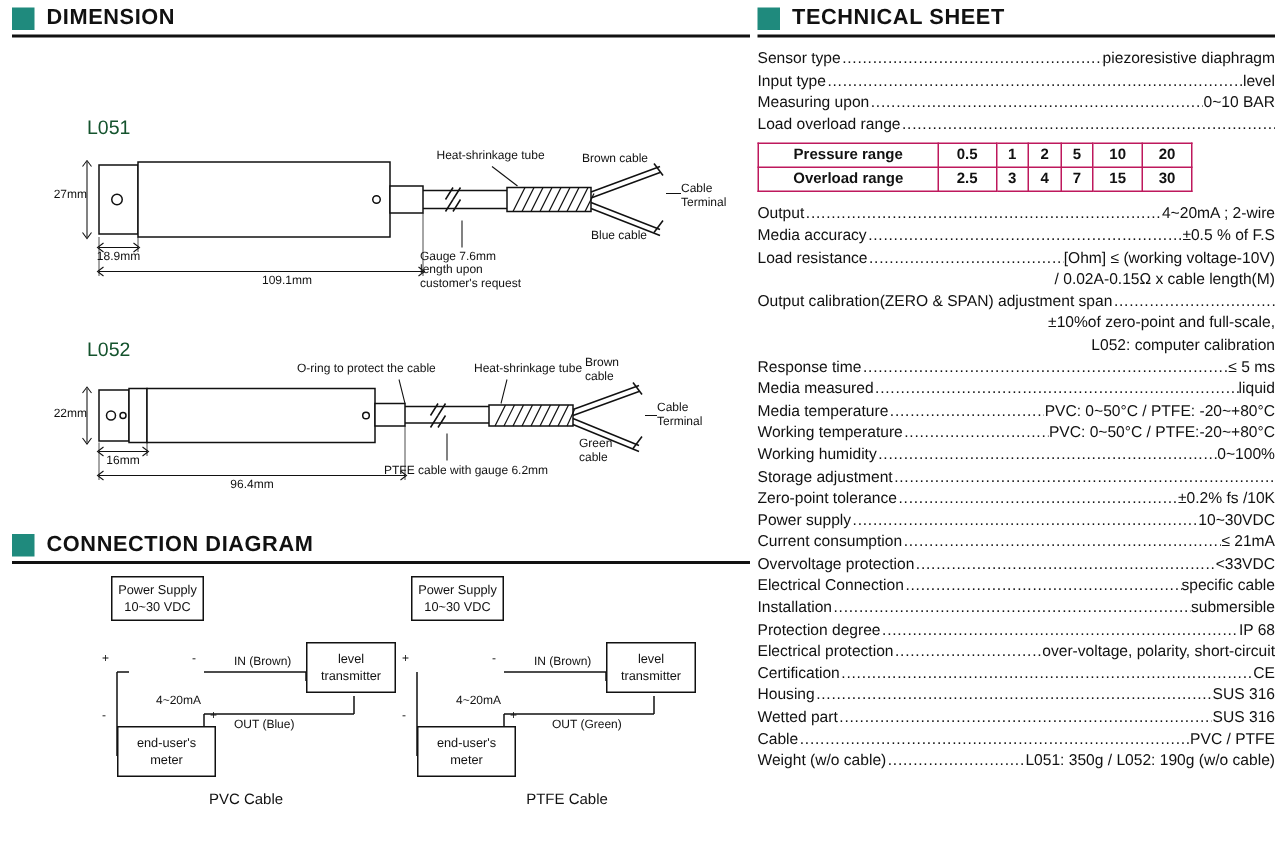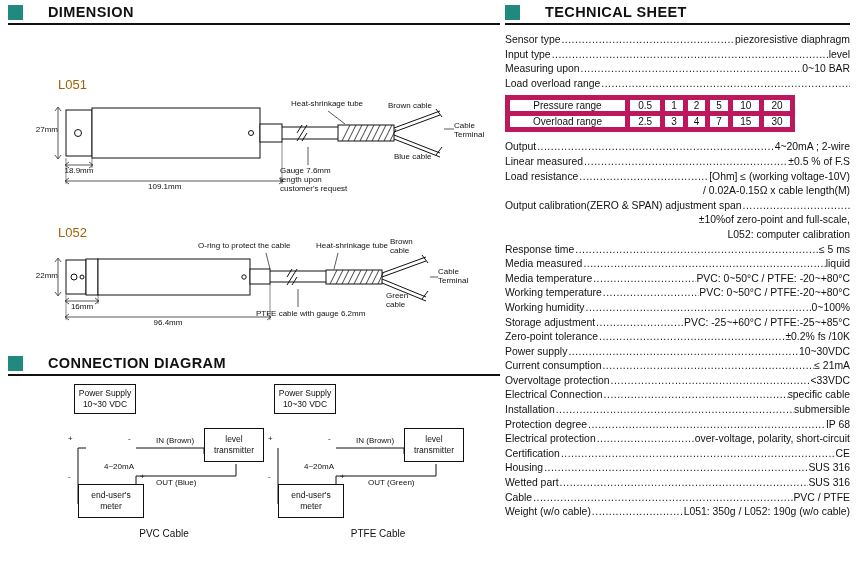--- a/index.html
+++ b/index.html
@@ -12,21 +12,21 @@
   }
   .page {
     position: relative;
     width: 858px; height: 572px;
     overflow: hidden;
   }
   
   .sec-head {
     display: flex;
     align-items: center;
-    gap: 25px;
+    gap: 8px;
   }
   .sec-head .sq {
     width: 15px; height: 15px;
     background: #1f8a7d;
     display: inline-block;
     flex: 0 0 auto;
   }
   .sec-head .txt {
     font-size: 14.5px;
     font-weight: bold;
@@ -44,21 +44,21 @@
     left: 8px; top: 4px;
     width: 492px;
   }
   .dim-box {
     position: relative;
     height: 330px;
   }
   .label-model {
     position: absolute;
     font-size: 13px;
-    color: #a16207;
+    color: #14532d;
   }
   .tiny2 { font-size: 8px; color: #111; line-height: 1.15; }
   
   .conn {
     position: absolute;
     left: 8px; top: 355px;
     width: 492px;
   }
   .conn-area { position: relative; height: 175px; }
   .box {
@@ -109,24 +109,25 @@
   .srow .v { flex: 0 0 auto; text-align: right; }
   .srow.cont { justify-content: flex-end; }
   
   table.ptab {
     border-collapse: collapse;
     margin: 4px 0 4px 0;
     width: 290px;
     font-size: 10px;
   }
   table.ptab td {
-    border: 5px solid #be185d;
+    border: 1px solid #be185d;
     height: 16px;
     text-align: center;
     padding: 0 2px;
+    font-weight: bold;
   }
   table.ptab td.hdr {
     width: 120px;
     text-align: center;
   }
   svg { display: block; }
   .svgwrap { position: absolute; left: 0; top: 0; }
 </style>
 </head>
 <body>
@@ -252,21 +253,21 @@
           <line x1="58" y1="292" x2="262" y2="292" stroke="#111" stroke-width="0.7"></line>
           <path d="M61 289 l-4 3 l4 3" fill="none" stroke="#111" stroke-width="0.7"></path>
           <path d="M259 289 l4 3 l-4 3" fill="none" stroke="#111" stroke-width="0.7"></path>
           <line x1="58" y1="279" x2="58" y2="295" stroke="#111" stroke-width="0.5"></line>
           <line x1="262" y1="259" x2="262" y2="295" stroke="#111" stroke-width="0.5"></line>
         </svg>
       </div>
 
       <div class="tiny2" style="position:absolute; left:20px; top:100px; width:30px; text-align:right;">27mm</div>
       <div class="tiny2" style="position:absolute; left:50px; top:141px; width:42px; text-align:center;">18.9mm</div>
-      <div class="tiny2" style="position:absolute; left:140px; top:157px; width:60px; text-align:left;">109.1mm</div>
+      <div class="tiny2" style="position:absolute; left:140px; top:157px; width:60px; text-align:right;">109.1mm</div>
       <div class="tiny2" style="position:absolute; left:283px; top:74px; width:110px;">Heat-shrinkage tube</div>
       <div class="tiny2" style="position:absolute; left:380px; top:76px;">Brown cable</div>
       <div class="tiny2" style="position:absolute; left:386px; top:127px;">Blue cable</div>
       <div class="tiny2" style="position:absolute; left:446px; top:96px; white-space:pre-line;">Cable
 Terminal</div>
       <div class="tiny2" style="position:absolute; left:272px; top:141px; white-space:pre-line;">Gauge 7.6mm
 length upon
 customer's request</div>
 
       <div class="label-model" style="left:50px; top:200px;">L052</div>
@@ -402,21 +403,21 @@
     </tbody>
       </table>
 
     <div class="spec-list" id="spec-list-bottom">
         <div class="srow">
           <span class="k">Output</span>
           <span class="dots">........................................................................................................................</span>
           <span class="v">4~20mA ; 2-wire</span>
         </div>
         <div class="srow">
-          <span class="k">Linear measured</span>
+          <span class="k">Media accuracy</span>
           <span class="dots">........................................................................................................................</span>
           <span class="v">±0.5 % of F.S</span>
         </div>
         <div class="srow">
           <span class="k">Load resistance</span>
           <span class="dots">........................................................................................................................</span>
           <span class="v">[Ohm] ≤ (working voltage-10V)</span>
         </div>
         <div class="srow cont">
           <span class="dots"></span>
@@ -456,21 +457,20 @@
           <span class="v">PVC: 0~50°C / PTFE:-20~+80°C</span>
         </div>
         <div class="srow">
           <span class="k">Working humidity</span>
           <span class="dots">........................................................................................................................</span>
           <span class="v">0~100%</span>
         </div>
         <div class="srow">
           <span class="k">Storage adjustment</span>
           <span class="dots">........................................................................................................................</span>
-          <span class="v">PVC: -25~+60°C / PTFE:-25~+85°C</span>
         </div>
         <div class="srow">
           <span class="k">Zero-point tolerance</span>
           <span class="dots">........................................................................................................................</span>
           <span class="v">±0.2% fs /10K</span>
         </div>
         <div class="srow">
           <span class="k">Power supply</span>
           <span class="dots">........................................................................................................................</span>
           <span class="v">10~30VDC</span>

